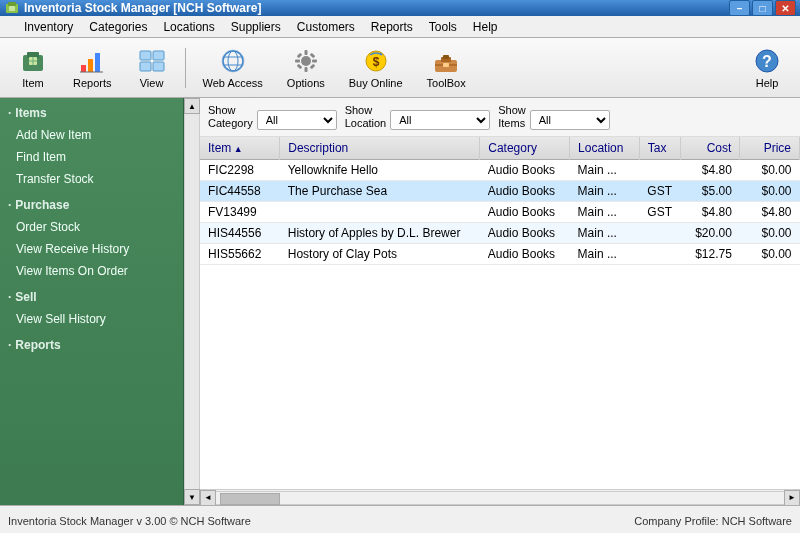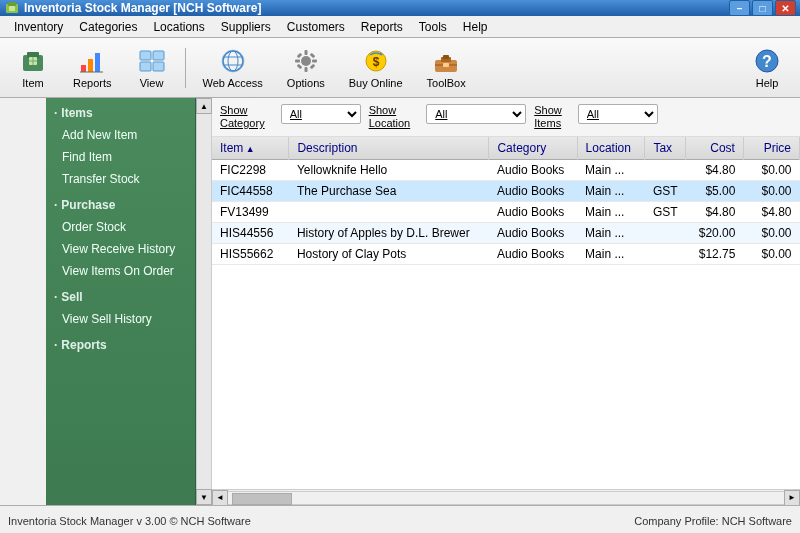--- a/index.html
+++ b/index.html
@@ -26,21 +26,21 @@
     }
     .title-bar-btn.close { background: #d04030; }
 
     
     .menu-bar {
       background: #f0f0f0;
       border-bottom: 1px solid #adadad;
       display: flex;
       align-items: center;
       height: 22px;
-      padding: 0 6px;
+      padding: 0 16px;
     }
     .menu-item {
       padding: 2px 8px;
       font-size: 12px;
       cursor: pointer;
       border-radius: 2px;
     }
 
     
     .toolbar {
@@ -76,27 +76,26 @@
 
     
     .main-area {
       display: flex;
       height: calc(533px - 22px - 22px - 60px - 22px);
       background: #f0f0f0;
     }
 
     
     .sidebar {
-      width: 150px;
+      width: 184px;
       background: linear-gradient(to bottom, #4a8a5c, #3d7a50);
       color: white;
       overflow-y: auto;
       flex-shrink: 0;
       border-right: 1px solid #2d6040;
-      margin-left: 46px;
     }
     .sidebar-section-header {
       font-weight: bold;
       font-size: 12px;
       padding: 8px 10px 4px 8px;
       color: #e0f0e8;
     }
     .sidebar-item {
       padding: 4px 4px 4px 16px;
       cursor: pointer;
@@ -117,24 +116,23 @@
     .filter-bar {
       display: flex;
       align-items: center;
       padding: 6px 8px;
       background: #f5f5f5;
       border-bottom: 1px solid #ddd;
       gap: 8px;
     }
     .filter-group {
       display: flex;
-      align-items: flex-start;
-      gap: 16px;
+      align-items: flex-end;
+      gap: 4px;
       font-size: 11px;
-      text-decoration: underline;
     }
     .filter-select {
       font-size: 11px;
       border: 1px solid #adadad;
       background: white;
       padding: 2px 4px;
       border-radius: 2px;
       width: 80px;
     }
     .filter-select.wide { width: 100px; }

